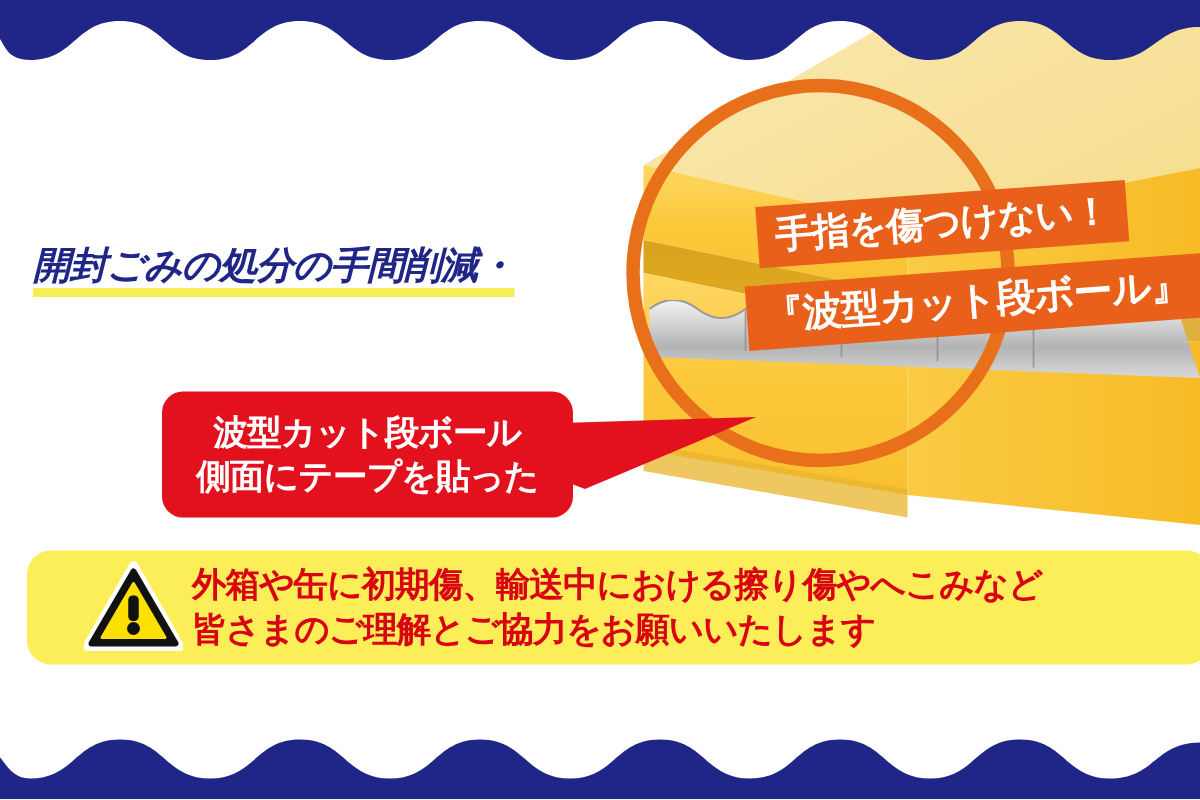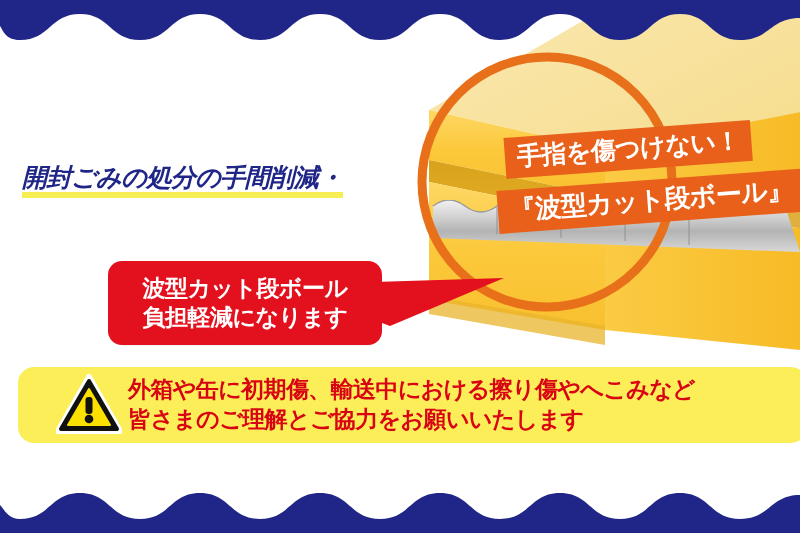--- a/index.html
+++ b/index.html
@@ -192,21 +192,21 @@
              C50,8 50,34 20,34 C8,34 4,24 0,20 Z" fill="#1f2687"></path>
   </svg>
 
 
   <div id="subhead">
     <div class="line"><span class="u">開封ごみの処分の手間削減・</span></div>
   </div>
 
   <div id="red-callout">
     <div>波型カット段ボール</div>
-    <div>負担軽減になります</div>
+    <div>側面にテープを貼った</div>
   </div>
 
   <div class="banner" id="banner1">手指を傷つけない！</div>
   <div class="banner" id="banner2">『波型カット段ボール』</div>
 
   <div id="warning-box">
     <svg id="warn-icon" viewBox="0 0 66 62" xmlns="http://www.w3.org/2000/svg">
       <path d="M33,3 L64,57 L2,57 Z" fill="#ffffff" stroke="#ffffff" stroke-width="6" stroke-linejoin="round"></path>
       <path d="M33,7 L61,55 L5,55 Z" fill="#111111" stroke="#111111" stroke-width="4" stroke-linejoin="round"></path>
       <path d="M33,15 L54,51 L12,51 Z" fill="#fbe000" stroke="#fbe000" stroke-width="2" stroke-linejoin="round"></path>

